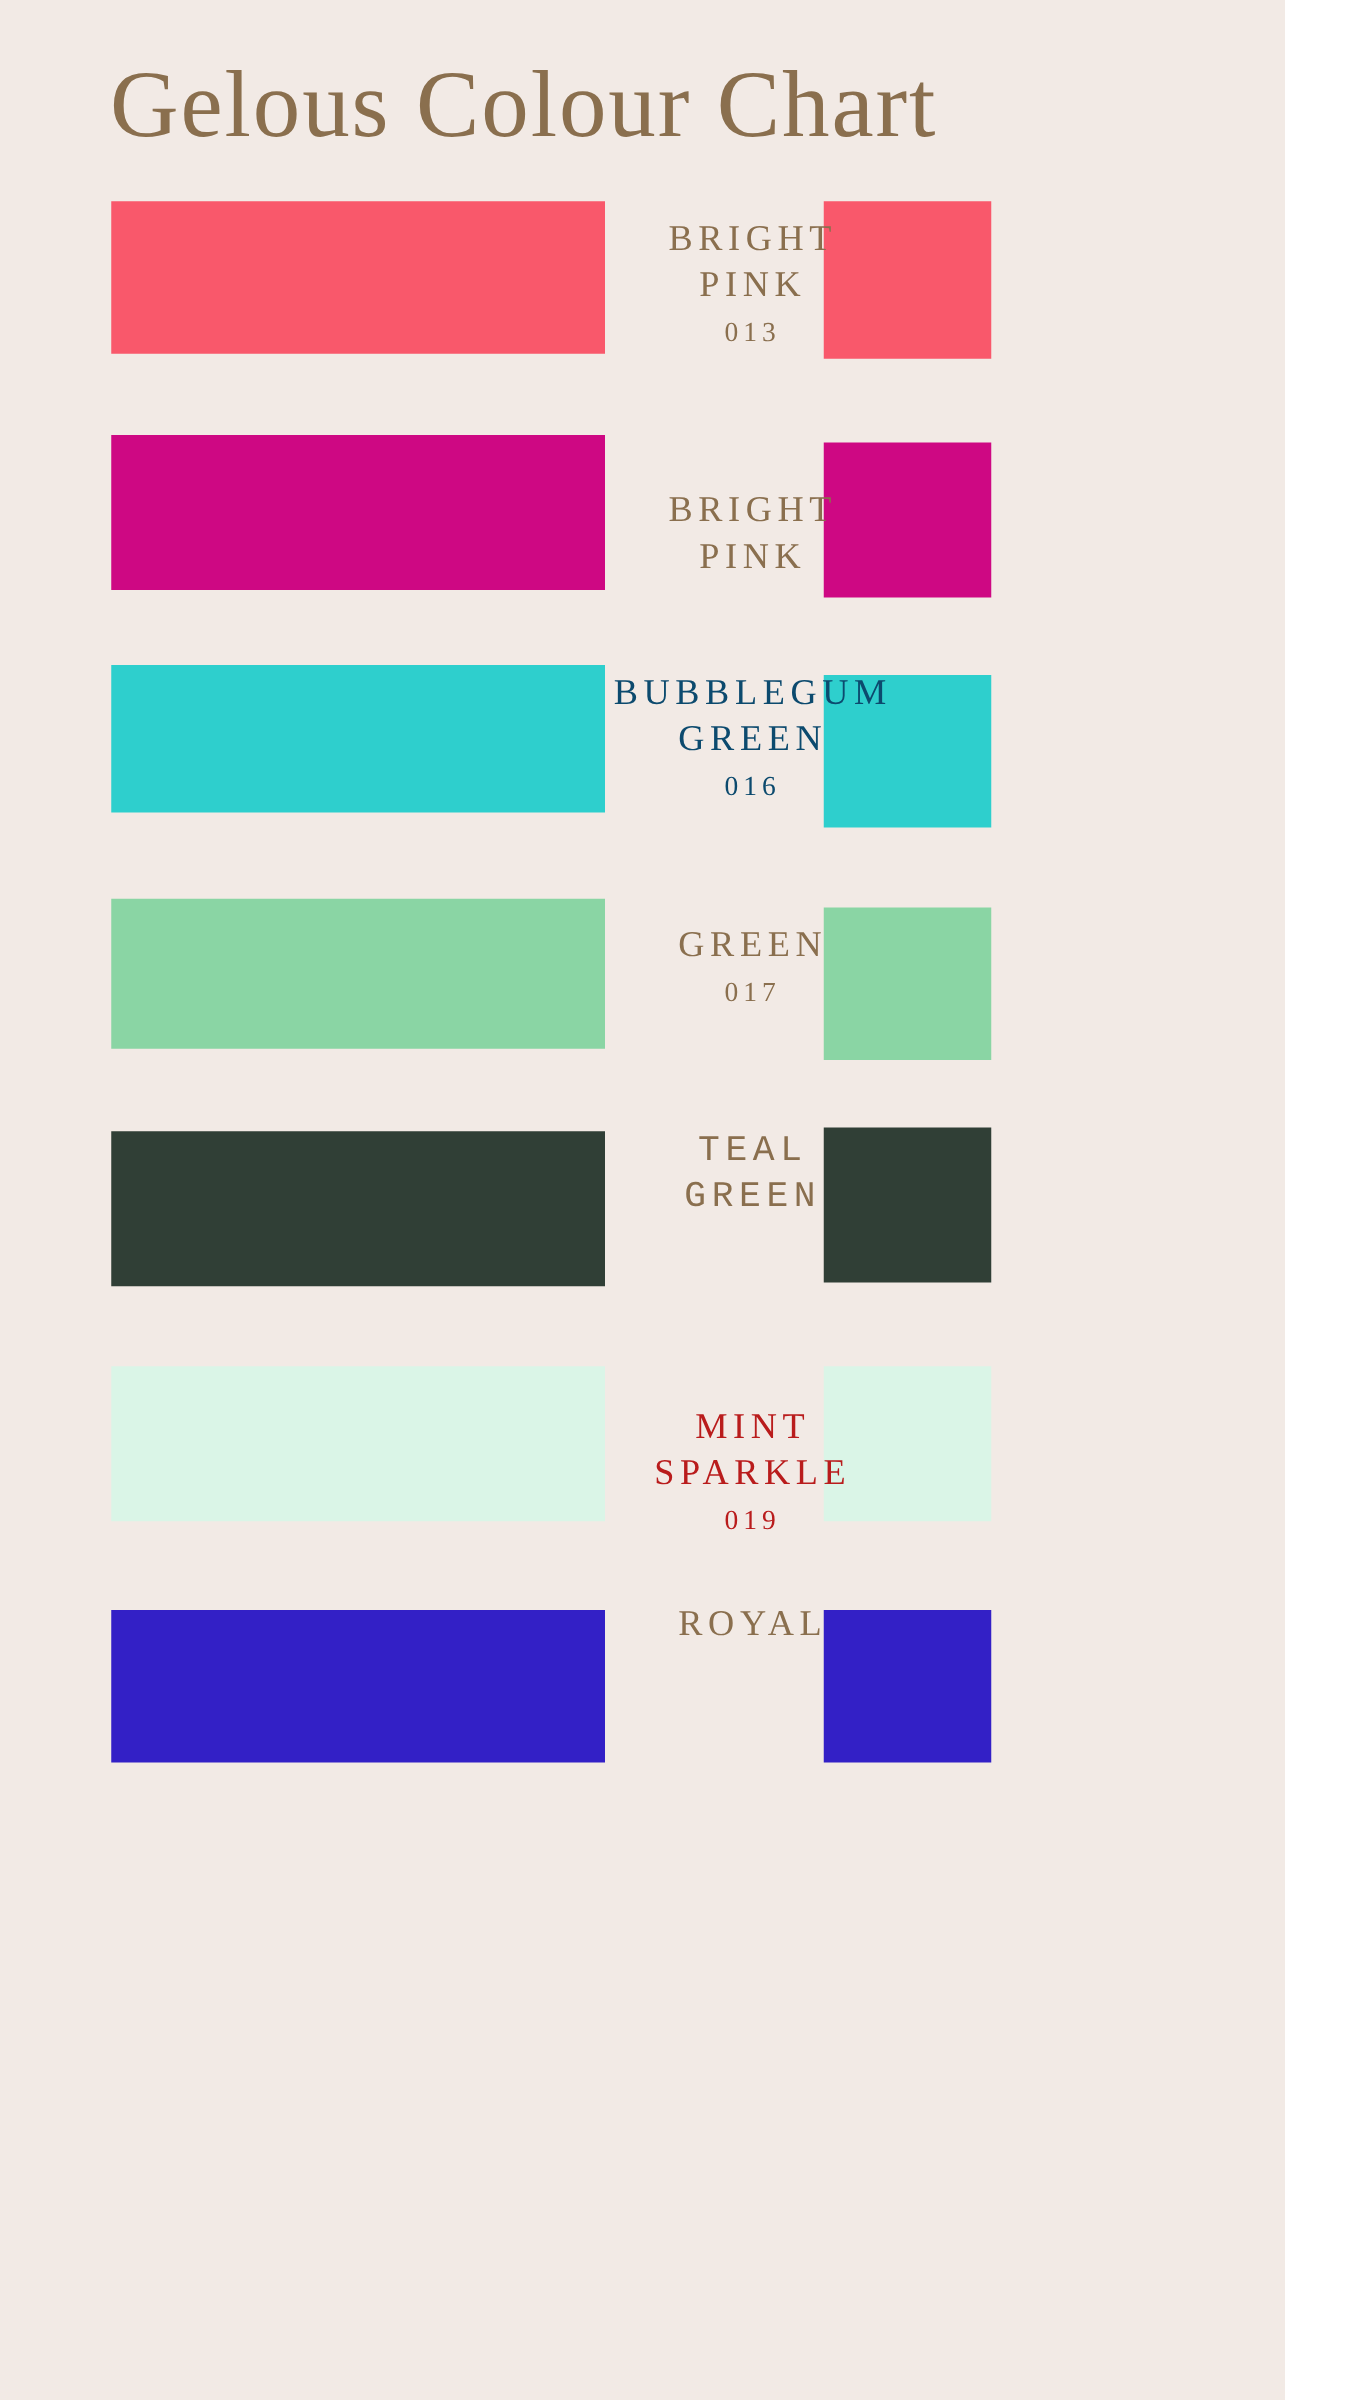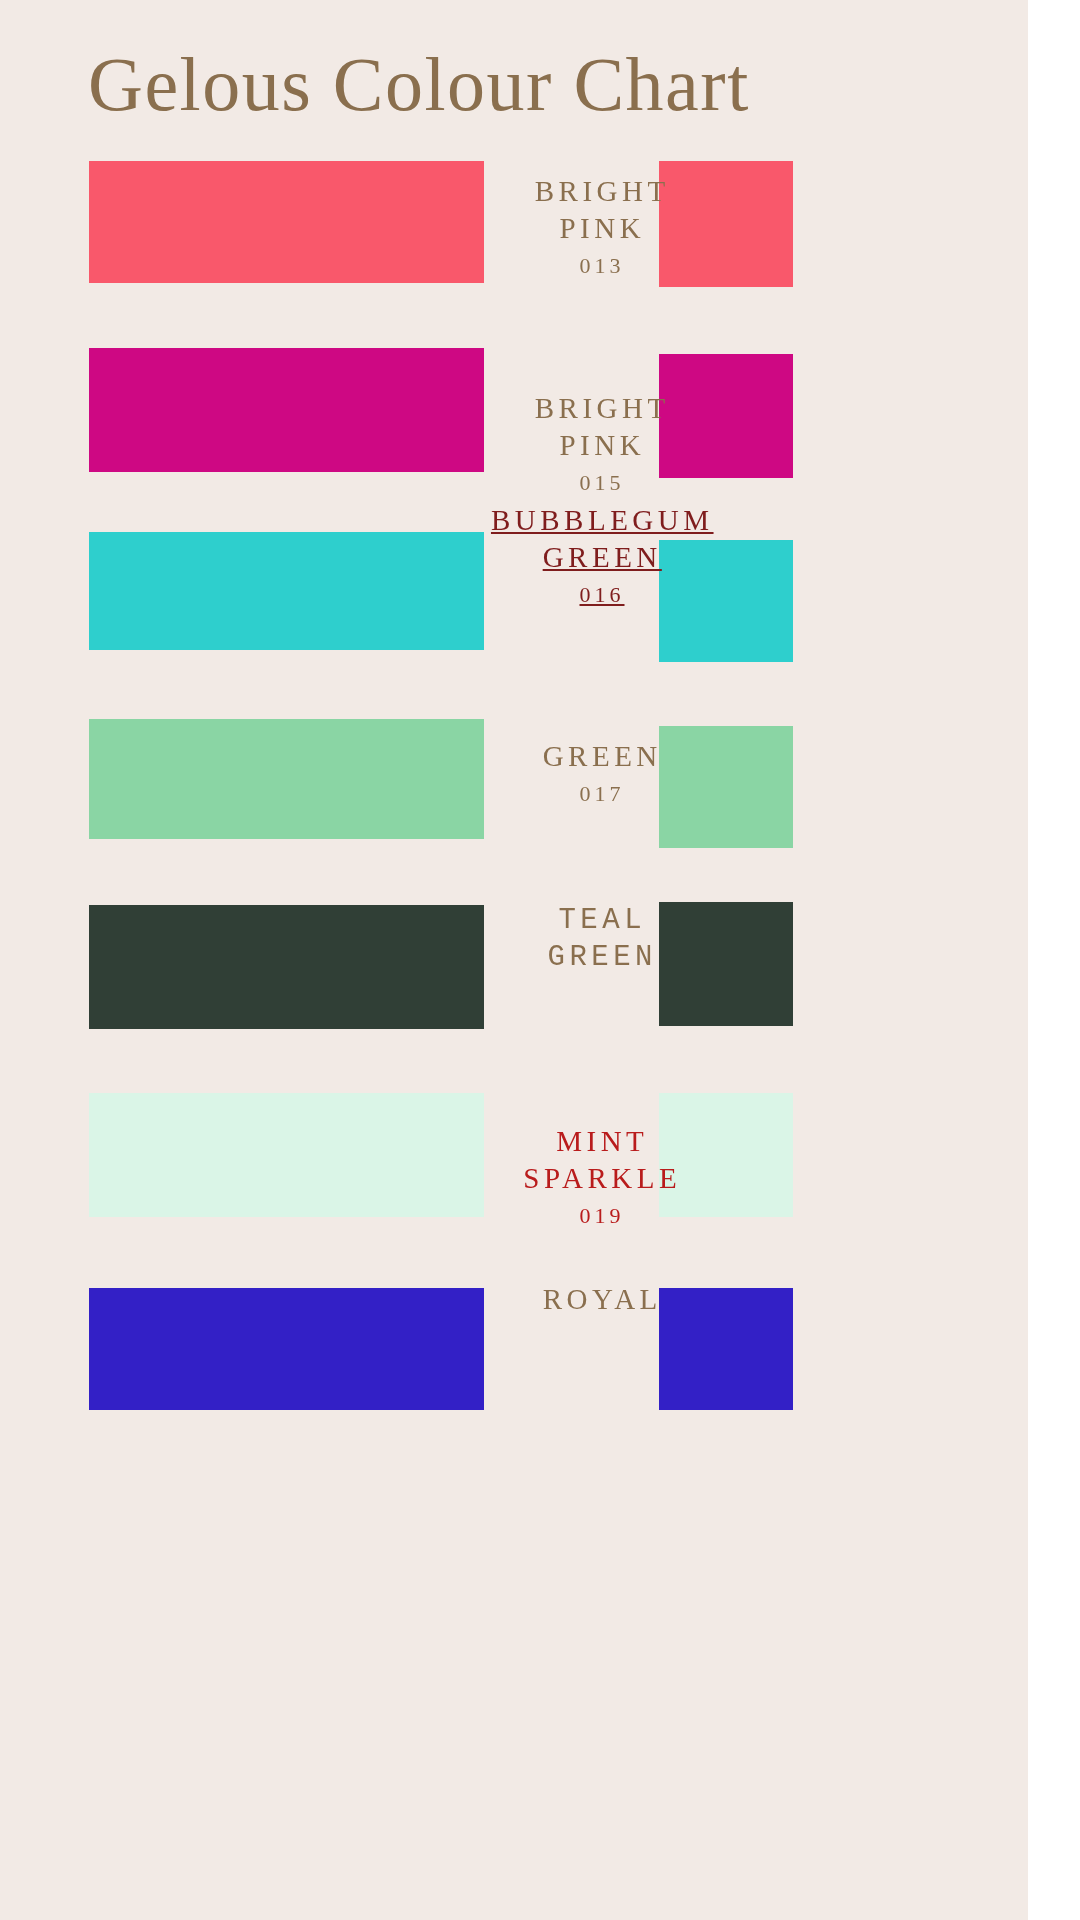--- a/index.html
+++ b/index.html
@@ -98,27 +98,26 @@
           <span class="label-line">PINK</span>
           <span class="label-code">013</span>
         </div>
       </div>
       <div class="swatch-row" style="top: 0px;">
         <div class="swatch-bar" style="left: 89px; top: 348px; width: 395px; height: 124px; background: rgb(206, 8, 131);"></div>
         <div class="swatch-square" style="left: 659px; top: 354px; width: 134px; height: 124px; background: rgb(206, 8, 131);"></div>
         <div class="swatch-label" style="top: 358px; color: rgb(138, 111, 78); margin-top: 32px;">
           <span class="label-line">BRIGHT</span>
           <span class="label-line">PINK</span>
-          <span class="label-code">015</span>
         </div>
       </div>
       <div class="swatch-row" style="top: 0px;">
         <div class="swatch-bar" style="left: 89px; top: 532px; width: 395px; height: 118px; background: rgb(46, 207, 205);"></div>
         <div class="swatch-square" style="left: 659px; top: 540px; width: 134px; height: 122px; background: rgb(46, 207, 205);"></div>
-        <div class="swatch-label" style="top: 502px; color: #7f1d1d; text-decoration: underline;">
+        <div class="swatch-label" style="top: 536px; color: #0c4a6e;">
           <span class="label-line">BUBBLEGUM</span>
           <span class="label-line">GREEN</span>
           <span class="label-code">016</span>
         </div>
       </div>
       <div class="swatch-row" style="top: 0px;">
         <div class="swatch-bar" style="left: 89px; top: 719px; width: 395px; height: 120px; background: rgb(138, 213, 164);"></div>
         <div class="swatch-square" style="left: 659px; top: 726px; width: 134px; height: 122px; background: rgb(138, 213, 164);"></div>
         <div class="swatch-label" style="top: 738px; color: rgb(138, 111, 78);">
           <span class="label-line">GREEN</span>

